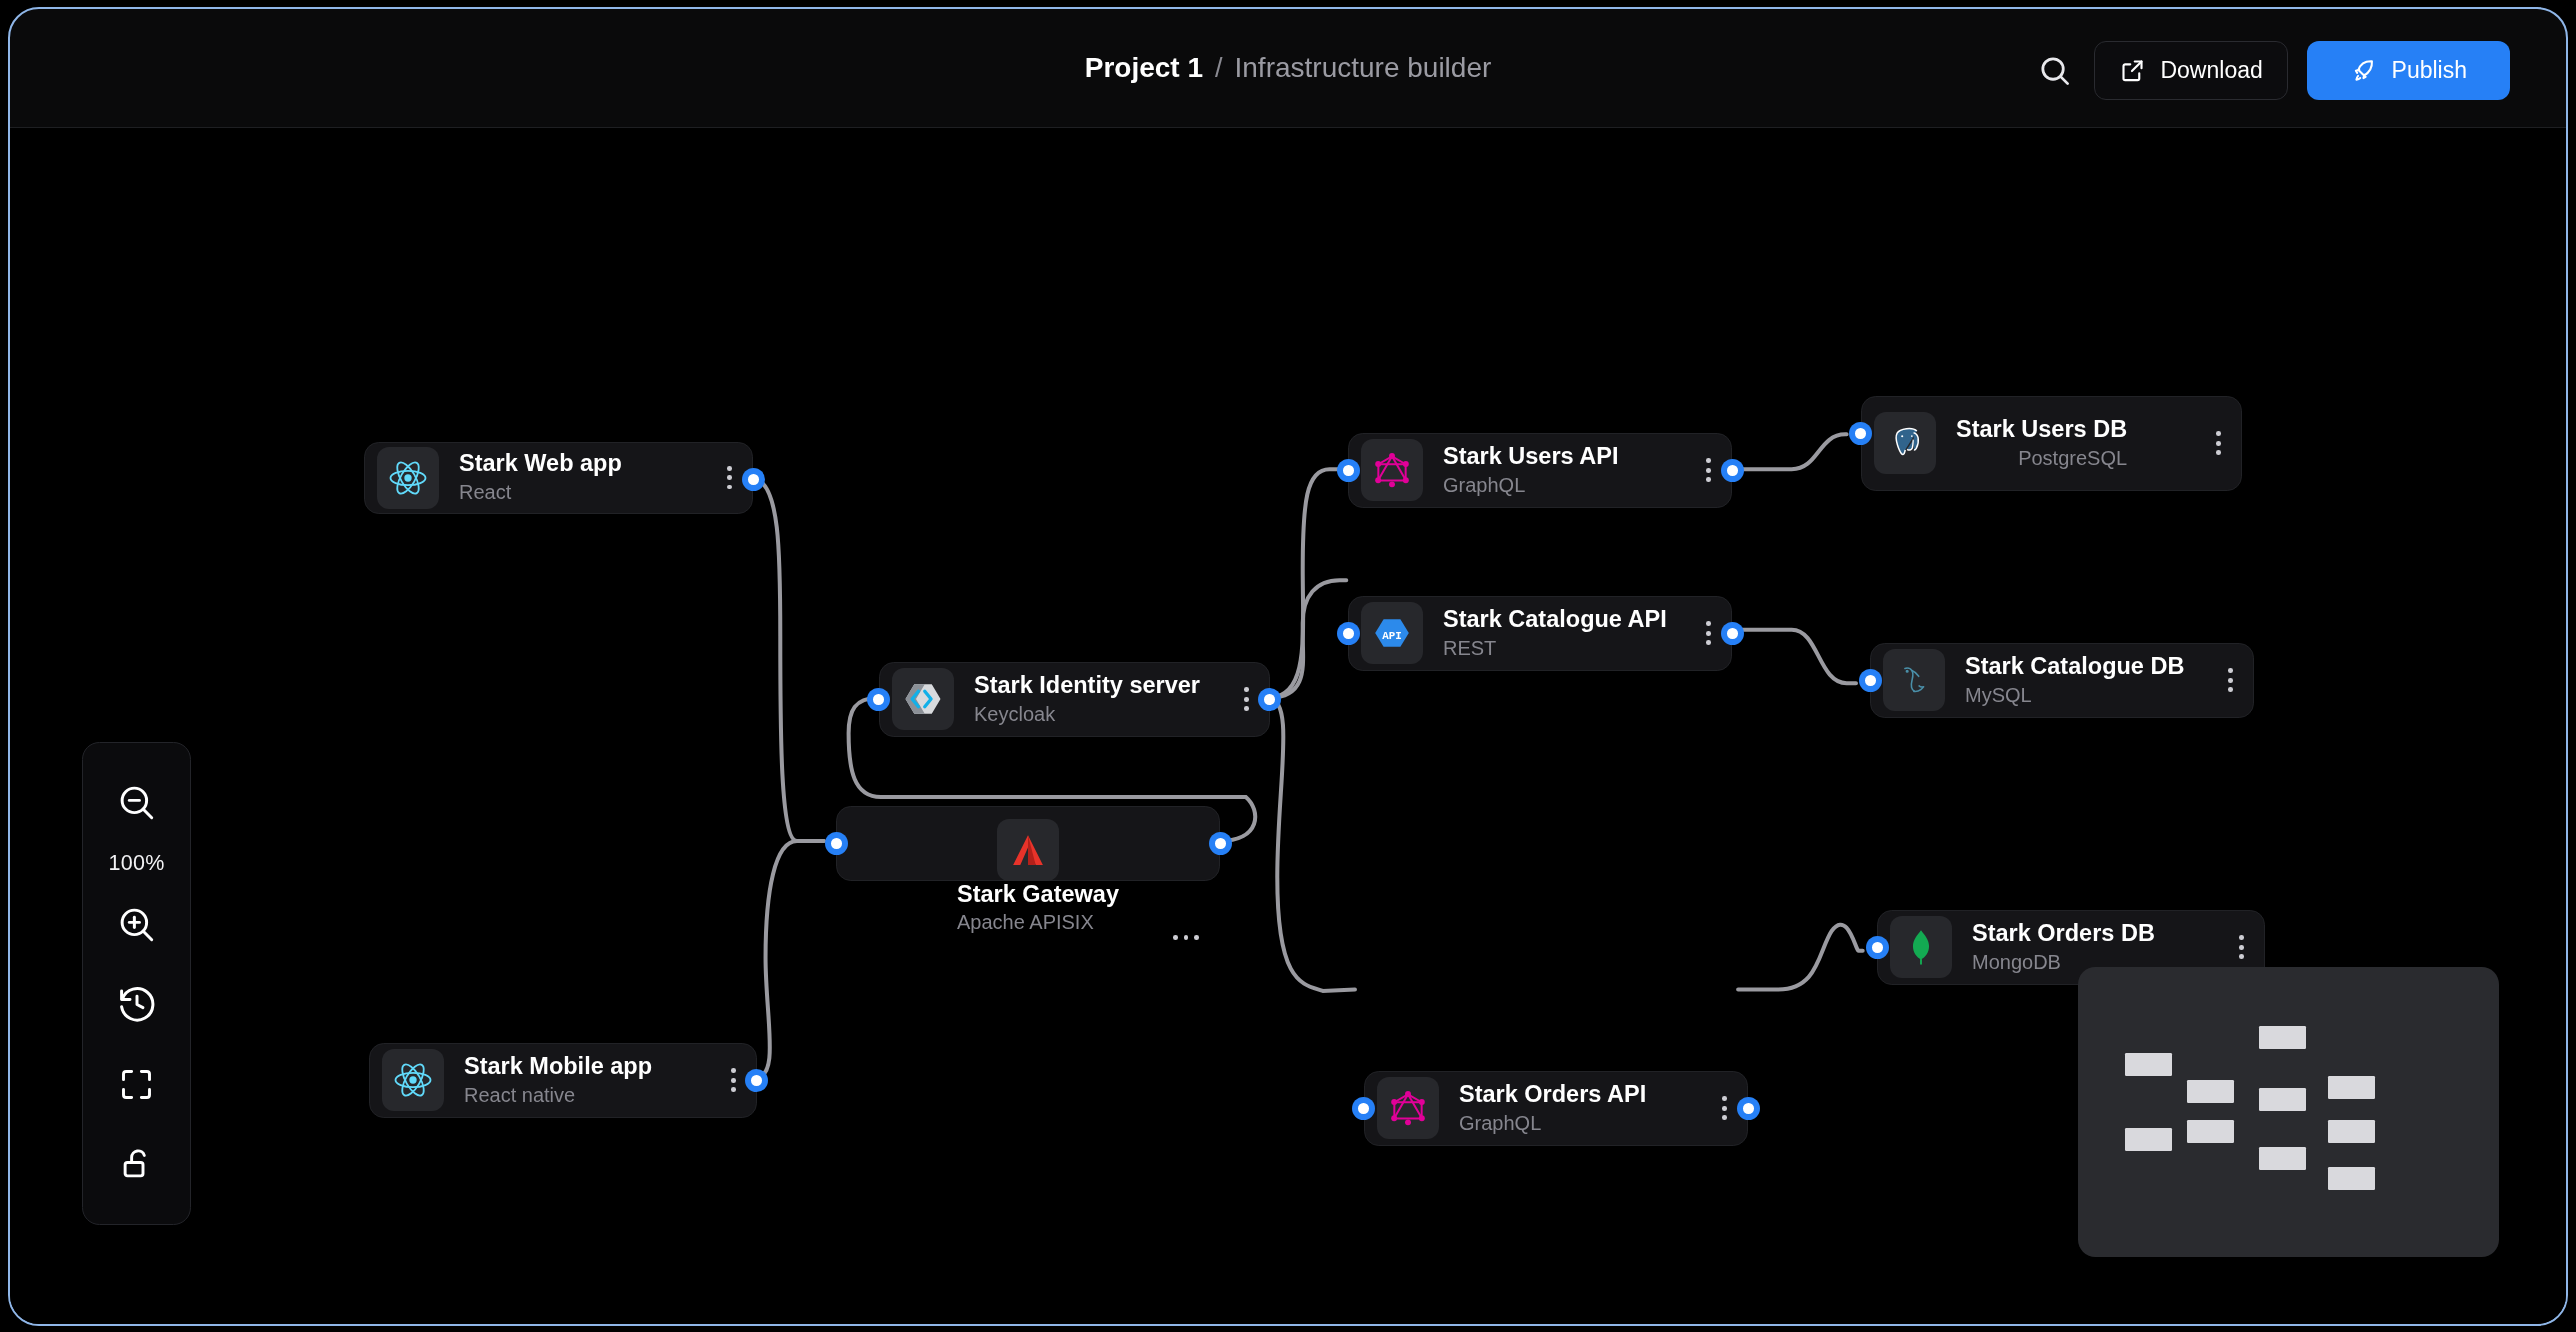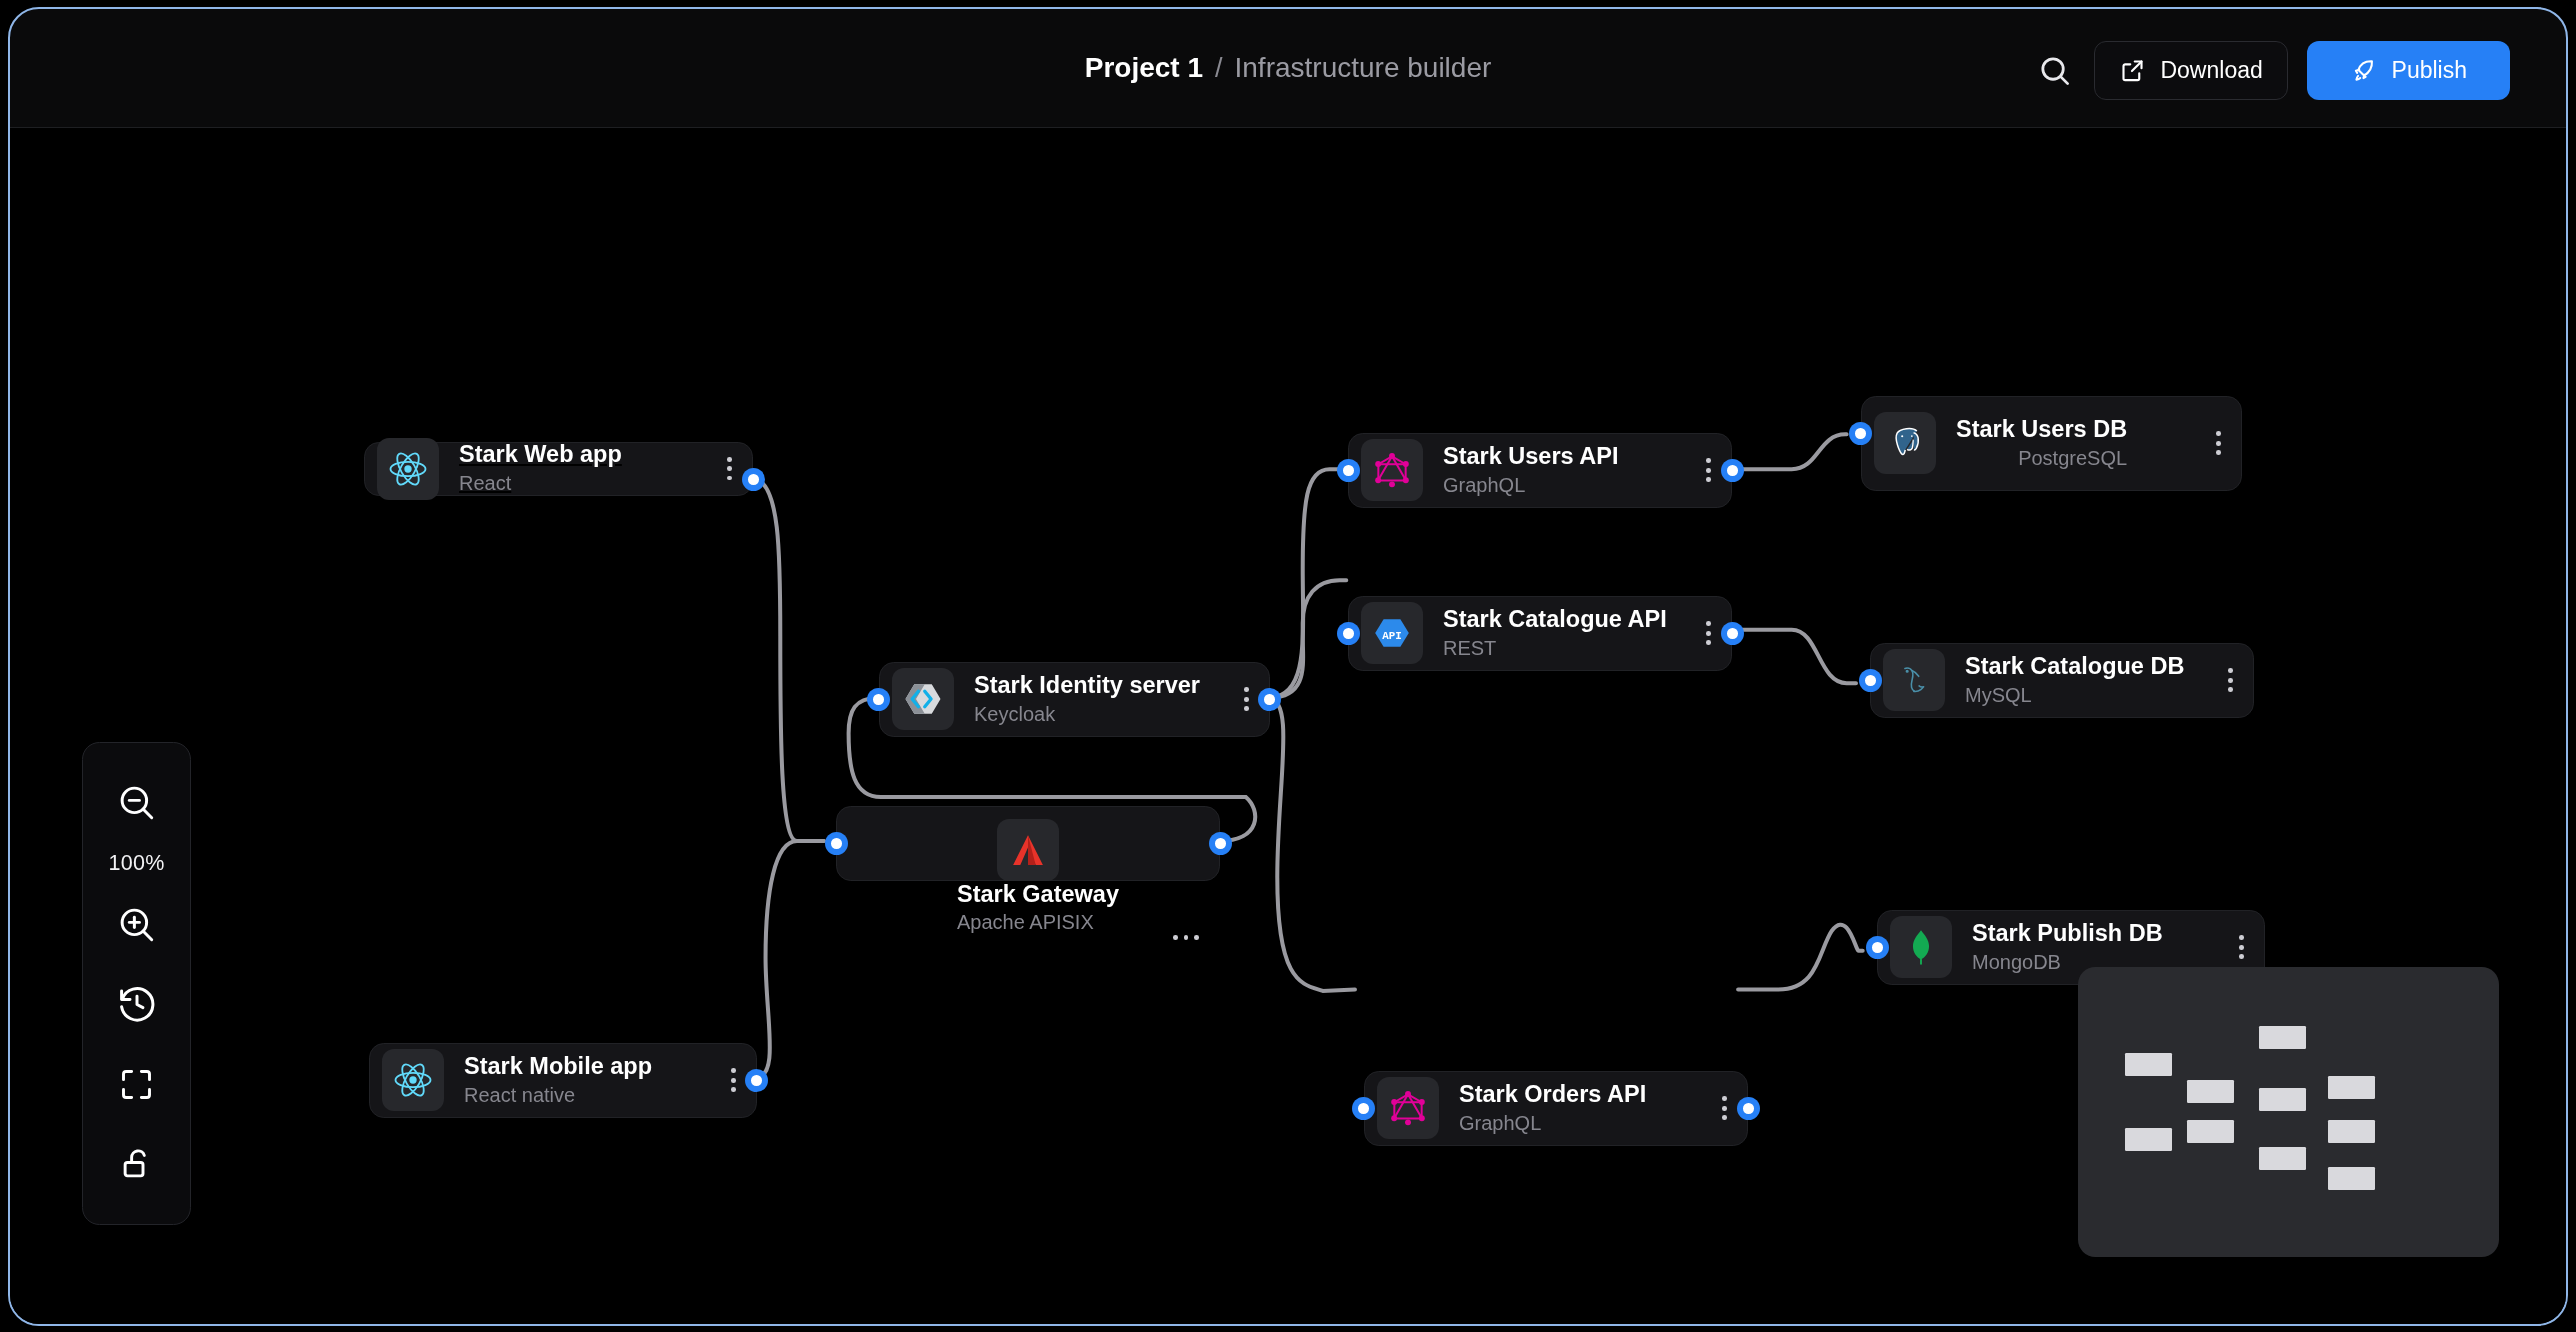--- a/index.html
+++ b/index.html
@@ -276,21 +276,21 @@
         <path d="M1878,852 C1920,852 1892,980 1892,1120 C1892,1280 1930,1280 1960,1290 L2008,1288"></path>
 
         <path d="M2556,510 L2660,510 C2700,510 2700,458 2740,458 L2742,458"></path>
 
         <path d="M2556,750 L2660,750 C2700,750 2700,830 2742,830 L2756,830"></path>
 
         <path d="M2580,1288 L2640,1288 C2700,1288 2700,1230 2720,1200 C2744,1168 2756,1232 2760,1230 L2766,1230"></path>
       </g>
     </svg>
 
-    <div class="node" style="left:354px; top:314px; width:389px; height:54px;text-decoration:underline;">
+    <div class="node" style="left:354px; top:314px; width:389px; height:72px;">
       <div class="node-icon">
         <svg width="42" height="42" viewBox="0 0 24 24">
           <circle cx="12" cy="12" r="2.1" fill="#61dafb"></circle>
           <g fill="none" stroke="#61dafb" stroke-width="1.05">
             <ellipse cx="12" cy="12" rx="10" ry="4.1"></ellipse>
             <ellipse cx="12" cy="12" rx="10" ry="4.1" transform="rotate(60 12 12)"></ellipse>
             <ellipse cx="12" cy="12" rx="10" ry="4.1" transform="rotate(120 12 12)"></ellipse>
           </g>
         </svg>
       </div>
@@ -519,21 +519,21 @@
     <div class="port" style="left:1849px; top:541px;"></div>
 
     <div class="node" style="left:1867px; top:782px; width:388px; height:75px;">
       <div class="node-icon">
         <svg width="42" height="42" viewBox="0 0 24 24">
           <path d="M12 2.4c2.2 3 4.6 5.3 4.6 9.2 0 3.6-2.2 6.3-4.6 7.6-2.4-1.3-4.6-4-4.6-7.6 0-3.9 2.4-6.2 4.6-9.2z" fill="#13aa52"></path>
           <path d="M12 19.2v2.4" stroke="#13aa52" stroke-width="1.1" stroke-linecap="round"></path>
         </svg>
       </div>
       <div class="node-text">
-        <div class="node-title">Stark Publish DB</div>
+        <div class="node-title">Stark Orders DB</div>
         <div class="node-sub">MongoDB</div>
       </div>
       <div class="node-menu">
         <span class="dots-v">
             <i></i>
             <i></i>
             <i></i>
           </span>
       </div>
     </div>

